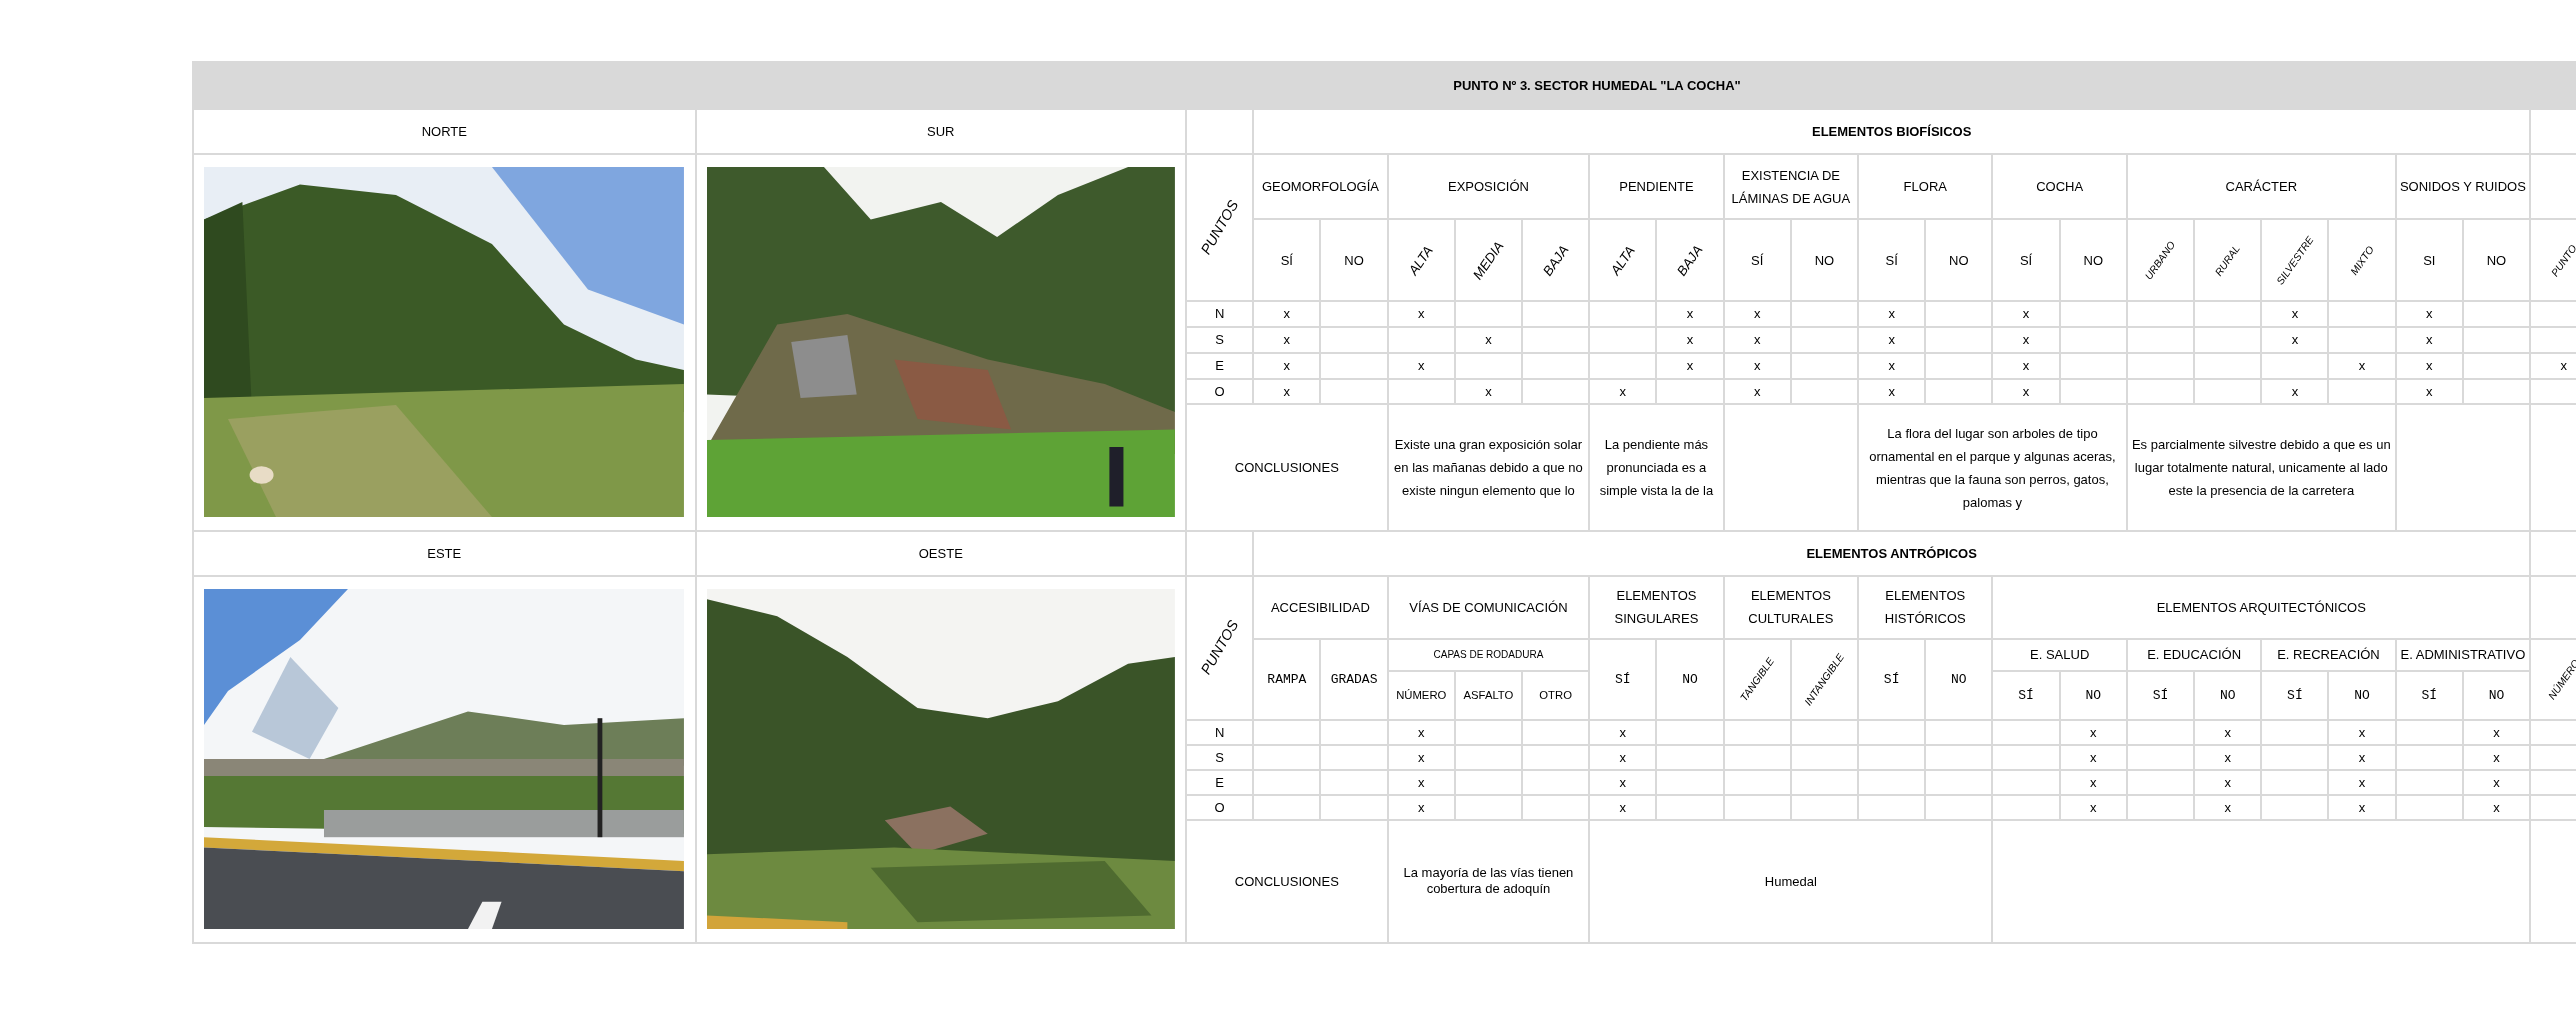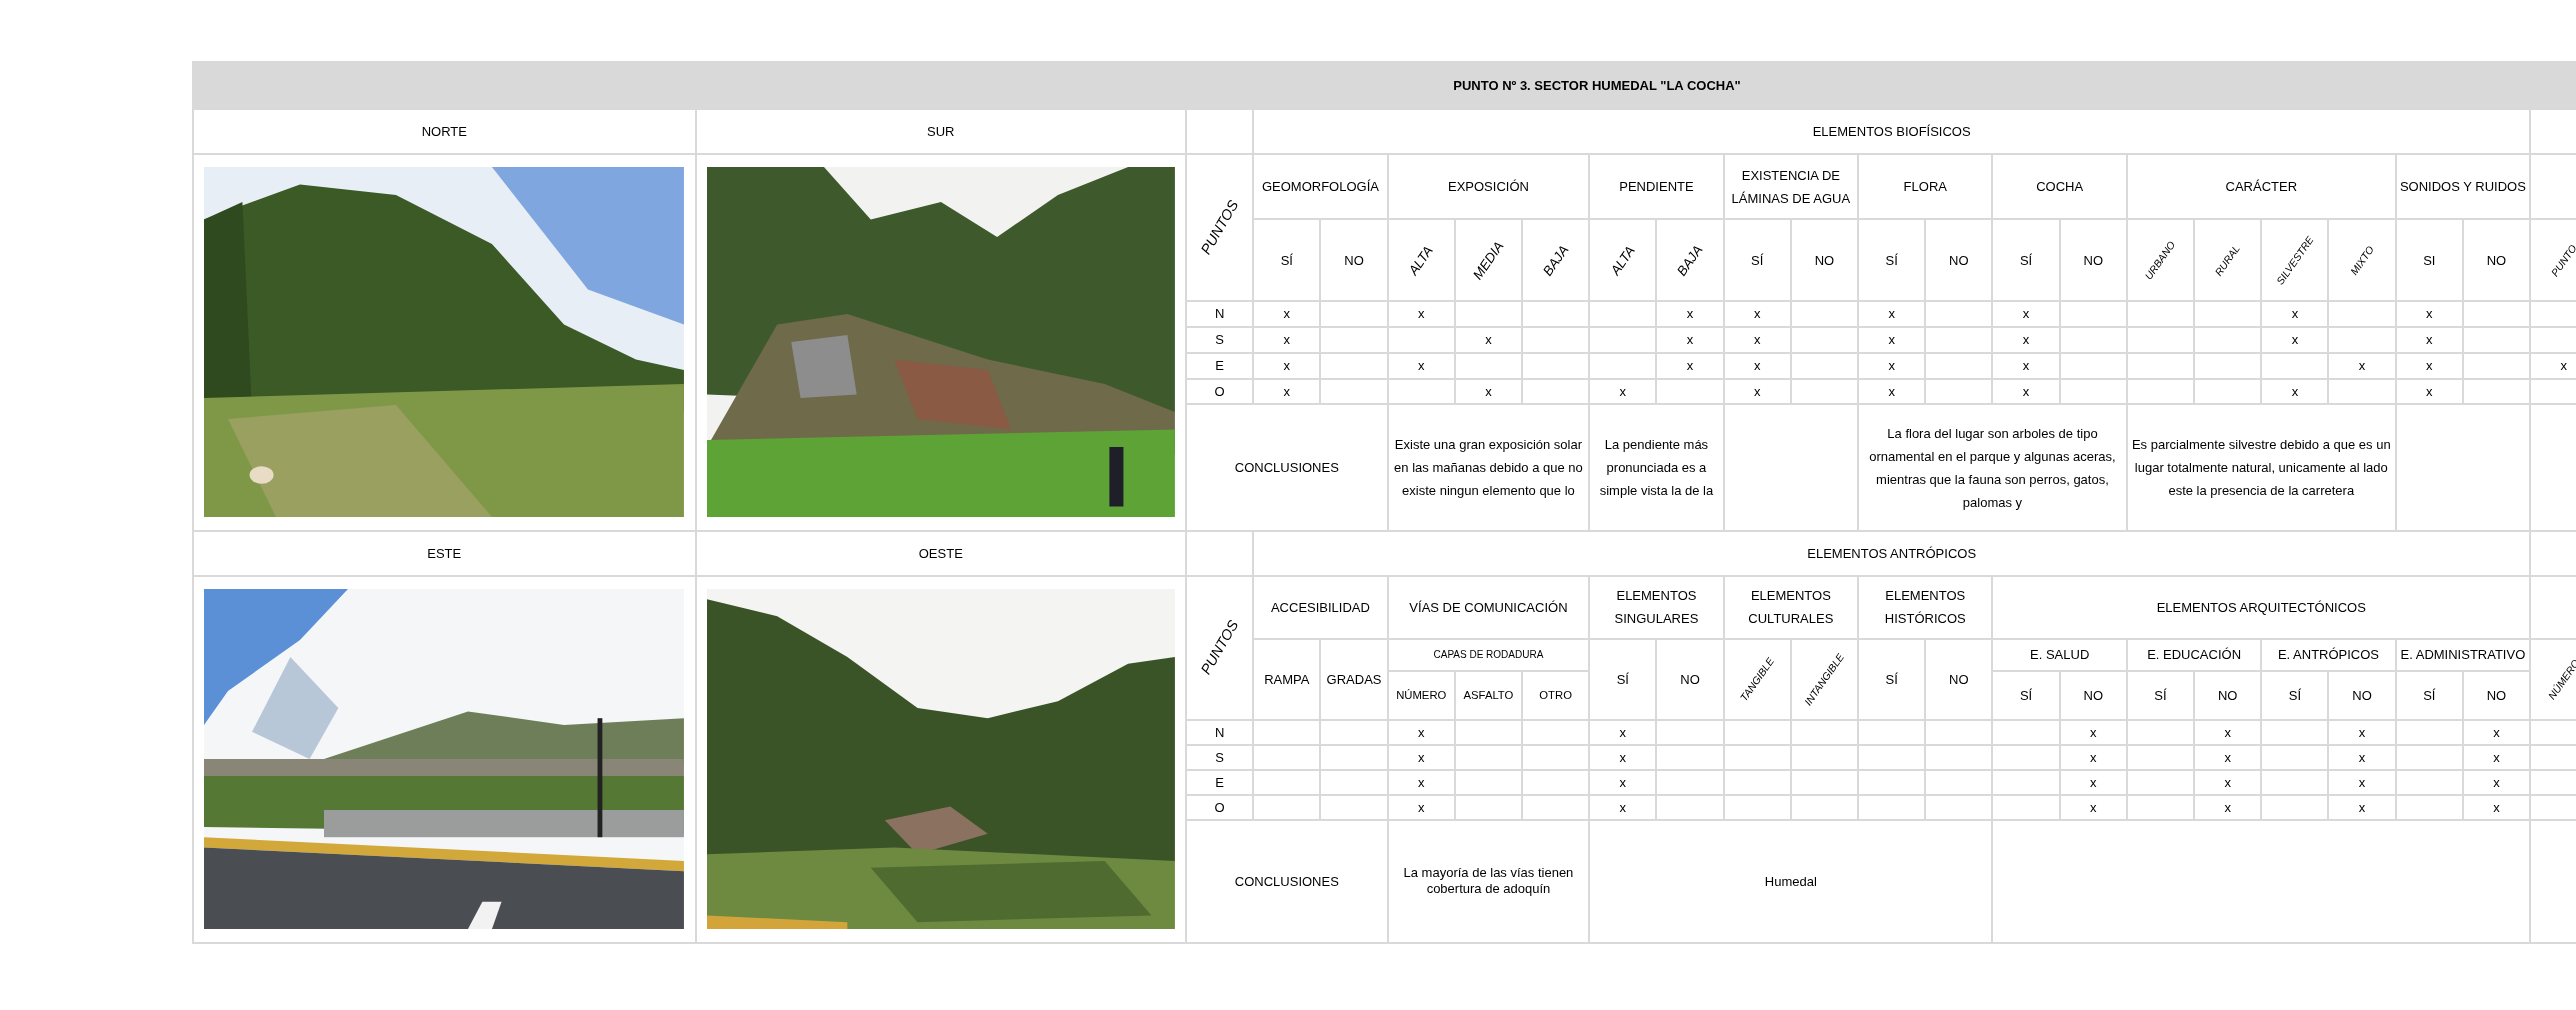--- a/index.html
+++ b/index.html
@@ -3,28 +3,28 @@
 <meta charset="utf-8">
 <style>
   html, body { margin:0; padding:0; background:#ffffff; }
   body { width:3192px; height:1011px; position:relative; overflow:hidden;
          font-family:"Liberation Sans", "DejaVu Sans", sans-serif; color:#000; }
   #sheet { position:absolute; left:192px; top:61px; width:2810px; }
   table.grid { border-collapse:collapse; table-layout:fixed; width:2810px; }
   table.grid td { border:2.6px solid #d9d9d9; text-align:center; vertical-align:middle;
        padding:0; font-size:13px; line-height:23px; overflow:hidden; background:#fff; }
   td.title { background:#d9d9d9 !important; font-weight:bold; font-size:23px; height:45px; }
-  td.sec { font-weight:normal; font-size:23px; height:43px; }
+  td.sec { font-weight:bold; font-size:23px; height:43px; }
   td.dir { font-size:15.5px; height:43px; }
   td.photo-cell { padding:12.4px 10.3px !important; }
   .photo { width:100%; height:100%; position:relative; overflow:hidden; }
   td.cat { font-size:14px; line-height:21.6px;margin-left:34px; }
   td.cat-sm { font-size:12.4px; line-height:20.6px; }
   td.sub { font-size:15.5px; height:77px; }
-  td.sub-short { font-size:15.5px; }
+  td.sub-short { font-size:15.5px;font-family:Liberation Mono, monospace; }
   td.rot span { display:inline-block; transform:rotate(-55deg); font-style:italic; font-size:13.4px; white-space:nowrap; }
   td.rot.sm span { font-size:10.3px; }
   td.puntos span { display:inline-block; transform:rotate(-60deg); font-style:italic; font-size:14.4px; }
   td.dat { height:19.6px; font-size:15.5px; line-height:19.6px; }
   td.lbl { font-size:15.5px; }
   td.concl { font-size:16.5px; line-height:24px; vertical-align:top; padding-top:3.1px; }
   td.concl-c { font-size:15.5px; }
 </style>
 </head>
 <body>
@@ -266,21 +266,21 @@
     <td rowspan="2" class="sub-short">GRADAS</td>
     <td colspan="3" style="font-size:10px">CAPAS DE RODADURA</td>
     <td rowspan="2" class="sub-short">SÍ</td>
     <td rowspan="2" class="sub-short">NO</td>
     <td rowspan="2" class="rot sm"><span>TANGIBLE</span></td>
     <td rowspan="2" class="rot sm"><span>INTANGIBLE</span></td>
     <td rowspan="2" class="sub-short">SÍ</td>
     <td rowspan="2" class="sub-short">NO</td>
     <td colspan="2" class="cat">E. SALUD</td>
     <td colspan="2" class="cat">E. EDUCACIÓN</td>
-    <td colspan="2" class="cat">E. ANTRÓPICOS</td>
+    <td colspan="2" class="cat">E. RECREACIÓN</td>
     <td colspan="2" class="cat">E. ADMINISTRATIVO</td>
     <td rowspan="2" class="rot sm"><span>NÚMERO</span></td>
 
   </tr>
   <tr style="height:49px">
     <td style="font-size:11.3px">NÚMERO</td>
     <td style="font-size:11.3px">ASFALTO</td>
     <td style="font-size:11.3px">OTRO</td>
     <td class="sub-short">SÍ</td>
     <td class="sub-short">NO</td>

